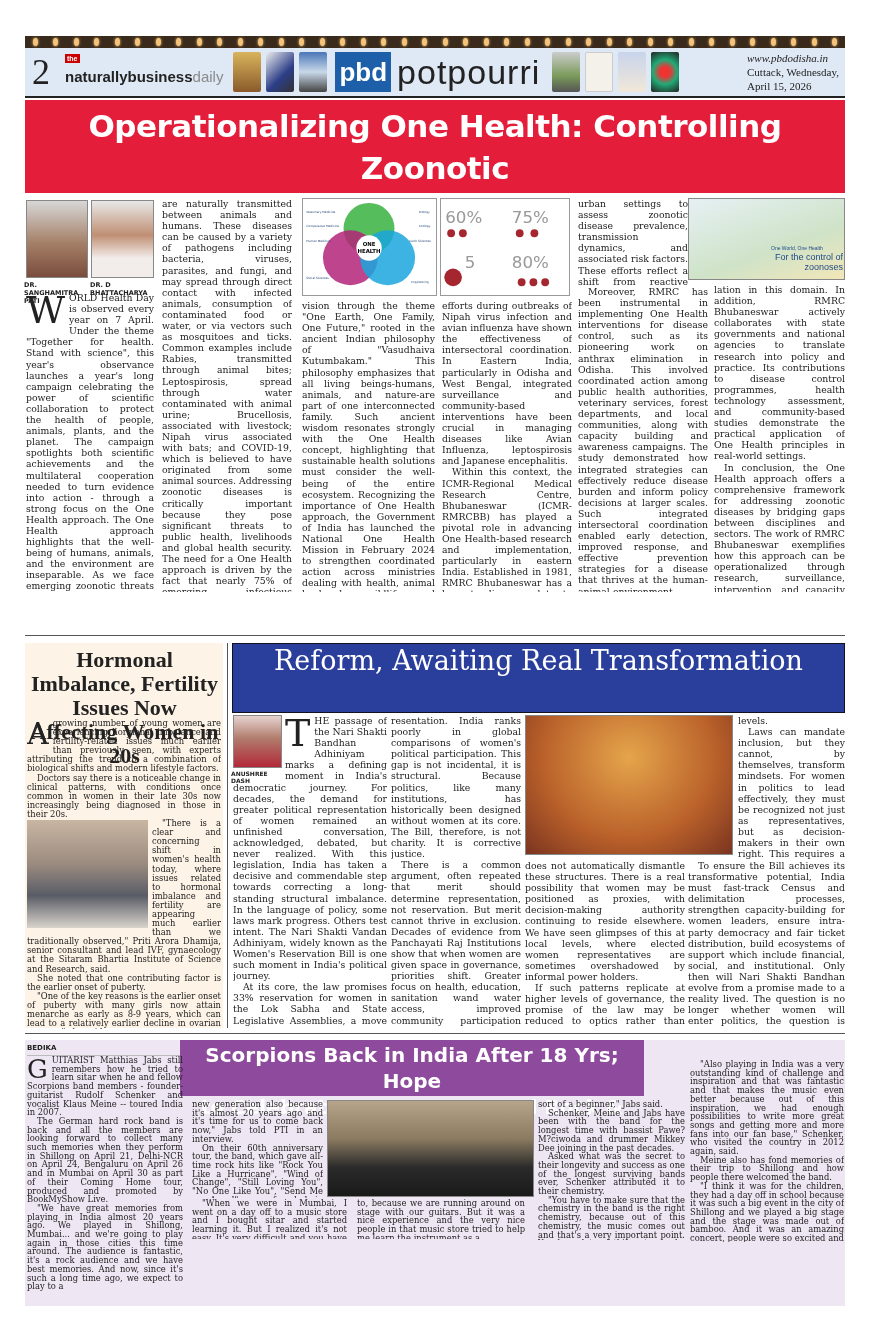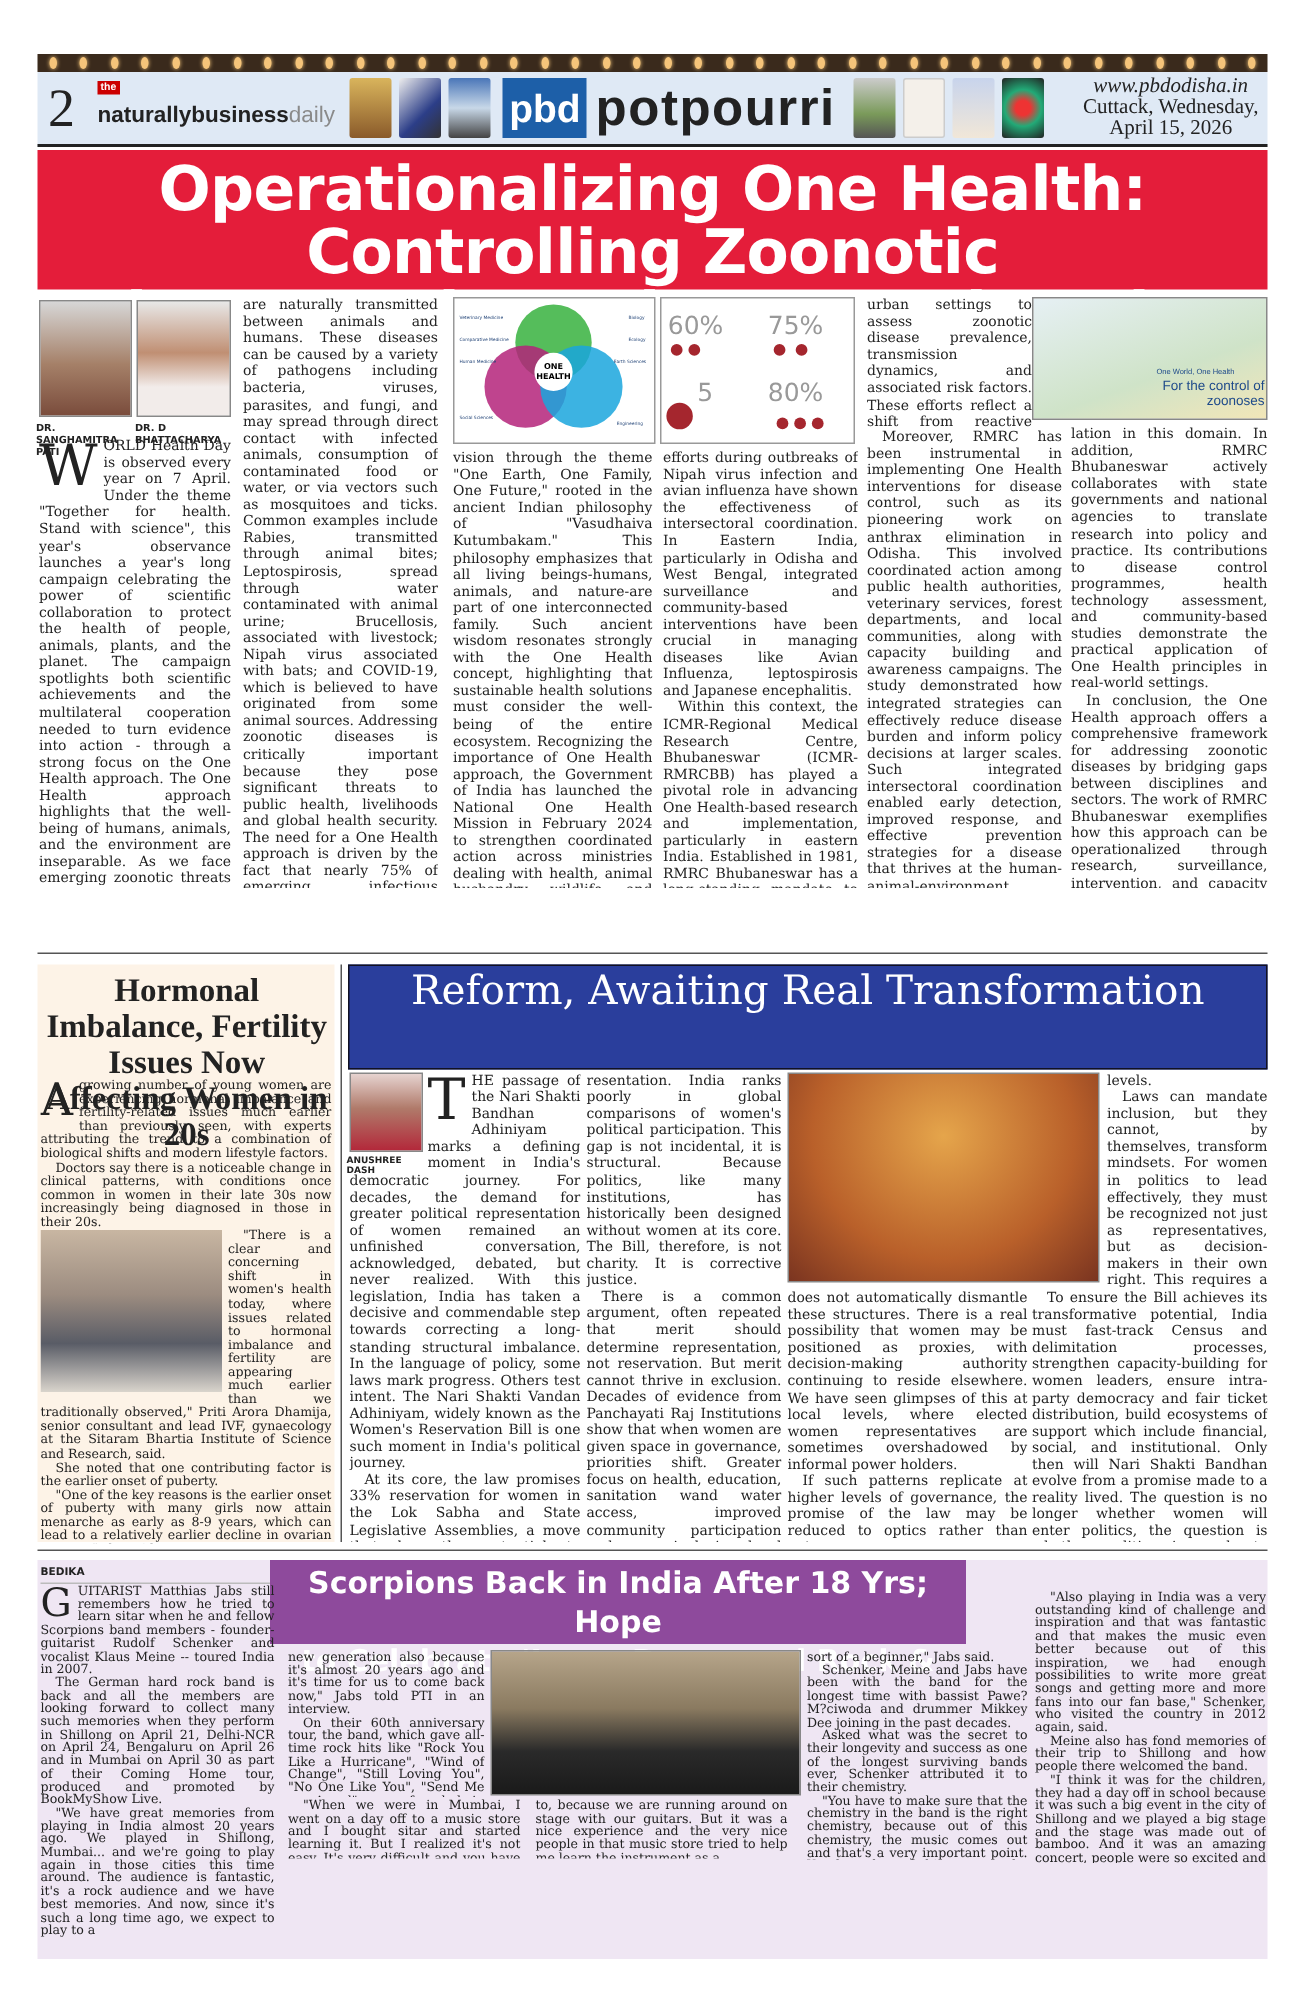--- a/index.html
+++ b/index.html
@@ -7,25 +7,25 @@
 .lights{position:absolute;left:25px;top:36px;width:820px;height:12px;background:#3a2a1c;display:flex;justify-content:space-around;align-items:center}
 .lights span{width:5px;height:8px;border-radius:50%;background:#f5c47a;box-shadow:0 0 3px #ffcf80}
 .masthead{position:absolute;left:25px;top:48px;width:820px;height:50px;background:#dfe9f5;border-bottom:2px solid #222;display:flex;align-items:center}
 .pageno{font-family:"Liberation Serif",serif;font-size:36px;width:28px;text-align:center;margin-left:2px}
 .brand{margin-left:10px;font-family:"Liberation Sans",sans-serif;font-weight:bold;font-size:15px;color:#222;position:relative;top:4px}
 .brand .the{position:absolute;top:-14px;left:0;background:#c00;color:#fff;font-size:7px;padding:1px 2px}
 .brand .grey{color:#8a8a8a;font-weight:normal}
 .thumbs{display:flex;gap:5px;margin-left:10px}
 .thumb{width:28px;height:40px;border-radius:2px}
 .pbd{margin-left:8px;background:#1d5fa8;color:#fff;font-family:"Liberation Sans",sans-serif;font-weight:bold;font-size:26px;padding:0 4px;height:40px;line-height:40px}
-.potpourri{font-family:"Liberation Sans",sans-serif;font-weight:bold;font-size:34px;margin-left:6px;letter-spacing:1px}
+.potpourri{font-family:"Liberation Sans",sans-serif;font-weight:normal;font-size:34px;margin-left:6px;letter-spacing:1px}
 .thumbs2{display:flex;gap:5px;margin-left:12px}
-.dateblk{margin-left:auto;margin-right:6px;text-align:center;font-family:"Liberation Serif",serif;font-size:14px;line-height:14px}
+.dateblk{margin-left:auto;margin-right:6px;text-align:left;font-family:"Liberation Serif",serif;font-size:11px;line-height:14px}
 .dateblk .site{font-style:italic}
-.h1{position:absolute;left:25px;top:100px;width:820px;height:93px;background:#e41d3a;color:#fff;font-family:"DejaVu Sans",sans-serif;font-weight:bold;font-size:41px;line-height:42px;text-align:center;padding-top:5px;letter-spacing:-0.5px}
+.h1{position:absolute;left:25px;top:100px;width:820px;height:93px;background:#e41d3a;color:#fff;font-family:"DejaVu Sans",sans-serif;font-weight:bold;font-size:31px;line-height:42px;text-align:center;padding-top:5px;letter-spacing:-0.5px}
 .col{position:absolute;font-size:9.3px;line-height:11.1px;text-align:justify;overflow:hidden}
 .col p{text-indent:10px}
 .photo{position:absolute;border:1px solid #888;background:#ddd}
 .caption{position:absolute;font-family:"DejaVu Sans",sans-serif;font-weight:bold;font-size:6.5px;}
 .dropcap{float:left;font-size:38px;line-height:32px;margin:2px 4px 0 0}
 .hr{position:absolute;height:1px;background:#555}
 .box-beige{position:absolute;background:#fdf3e7}
 .h2{position:absolute;font-family:"Liberation Serif",serif;font-weight:bold;font-size:22px;line-height:24px;text-align:center}
 .h3{position:absolute;background:#2a3e9c;color:#fff;font-family:"DejaVu Serif",serif;font-size:27px;line-height:34px;text-align:center;border:1px solid #112}
 .box-lilac{position:absolute;background:#efe6f3}

